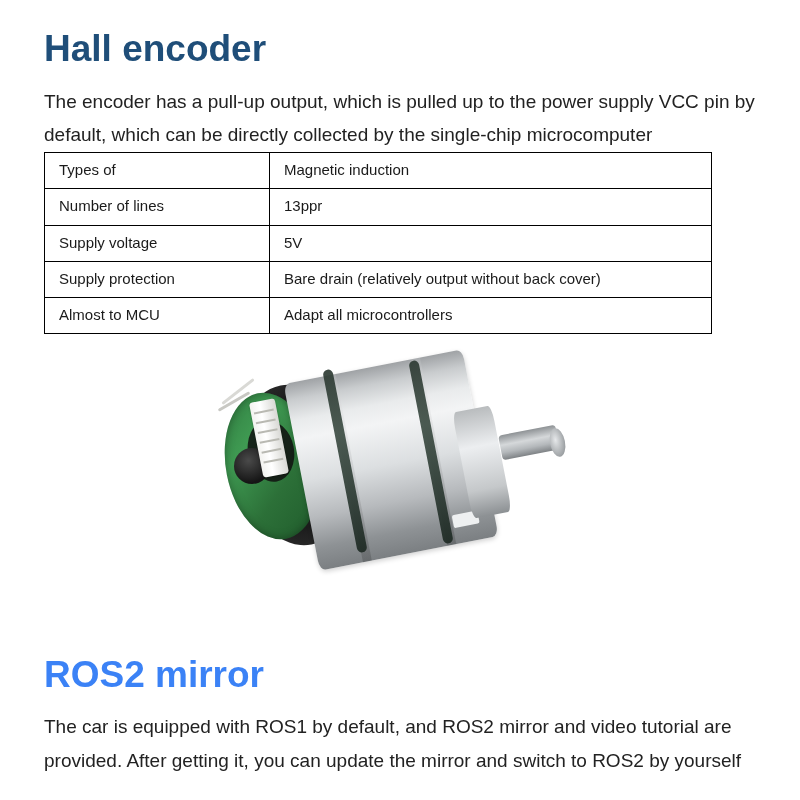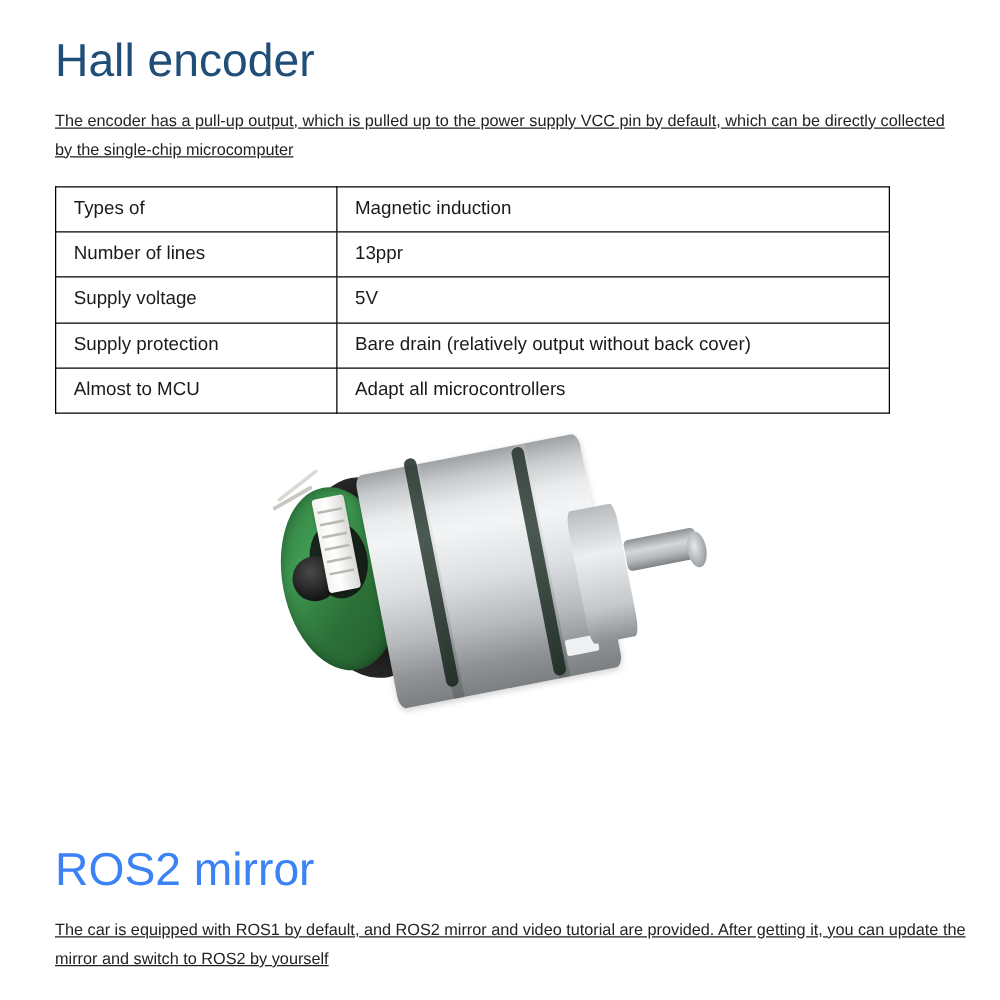--- a/index.html
+++ b/index.html
@@ -16,39 +16,37 @@
   }
   .page {
     position: relative;
     width: 800px;
     height: 800px;
     box-sizing: border-box;
     padding: 28px 44px 0 44px;
   }
   .section-title {
     font-size: 37px;
-    font-weight: 400;
+    font-weight: 700;
     color: #1f4e79;
     letter-spacing: 0px;
     margin: 0 0 14px 0;
     line-height: 1.15;
   }
   .section-title.secondary {
     color: #3b82f6;
   }
   .paragraph {
-    font-size: 13px;
+    font-size: 19px;
     line-height: 1.78;
     color: #222222;
     margin: 0;
     max-width: 730px;
-    text-decoration: underline;
   }
   .spec-table {
-    margin-top: 18px;
     border-collapse: collapse;
     width: 668px;
     table-layout: fixed;
     border-radius: 14px;
   }
   .spec-table td {
     border: 1px solid #000000;
     font-size: 15px;
     color: #1a1a1a;
     padding: 7px 10px 8px 14px;

